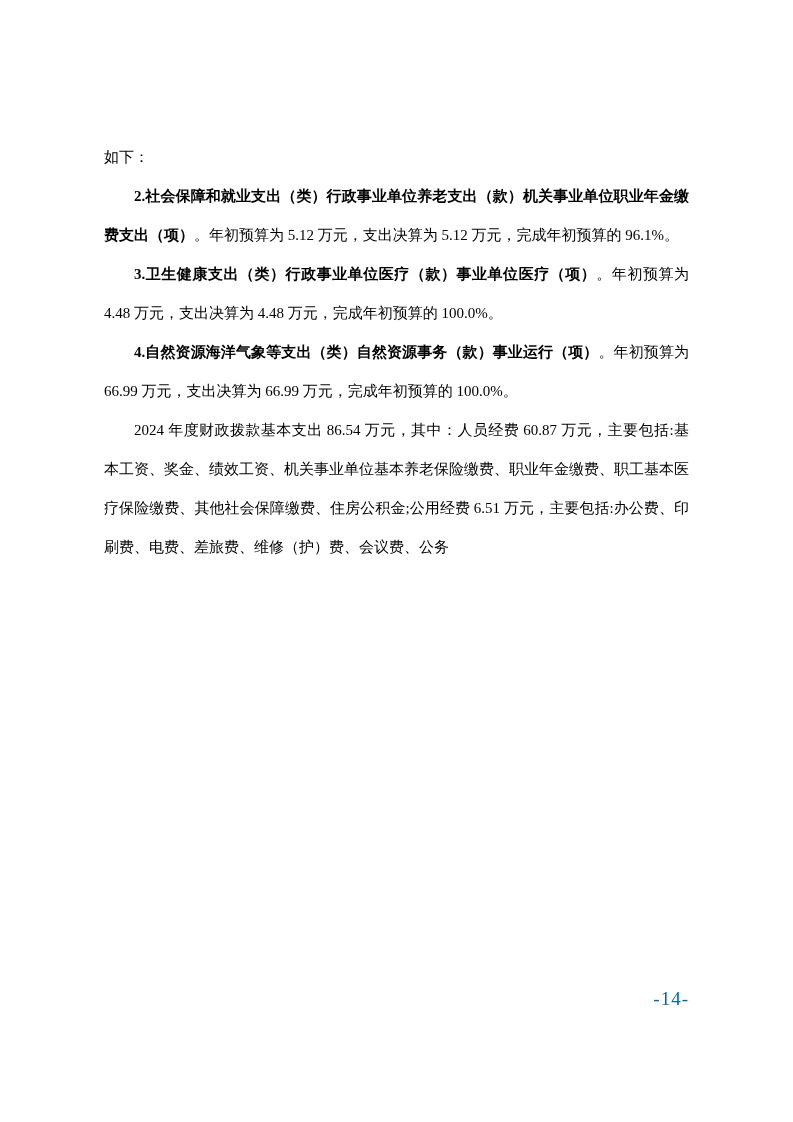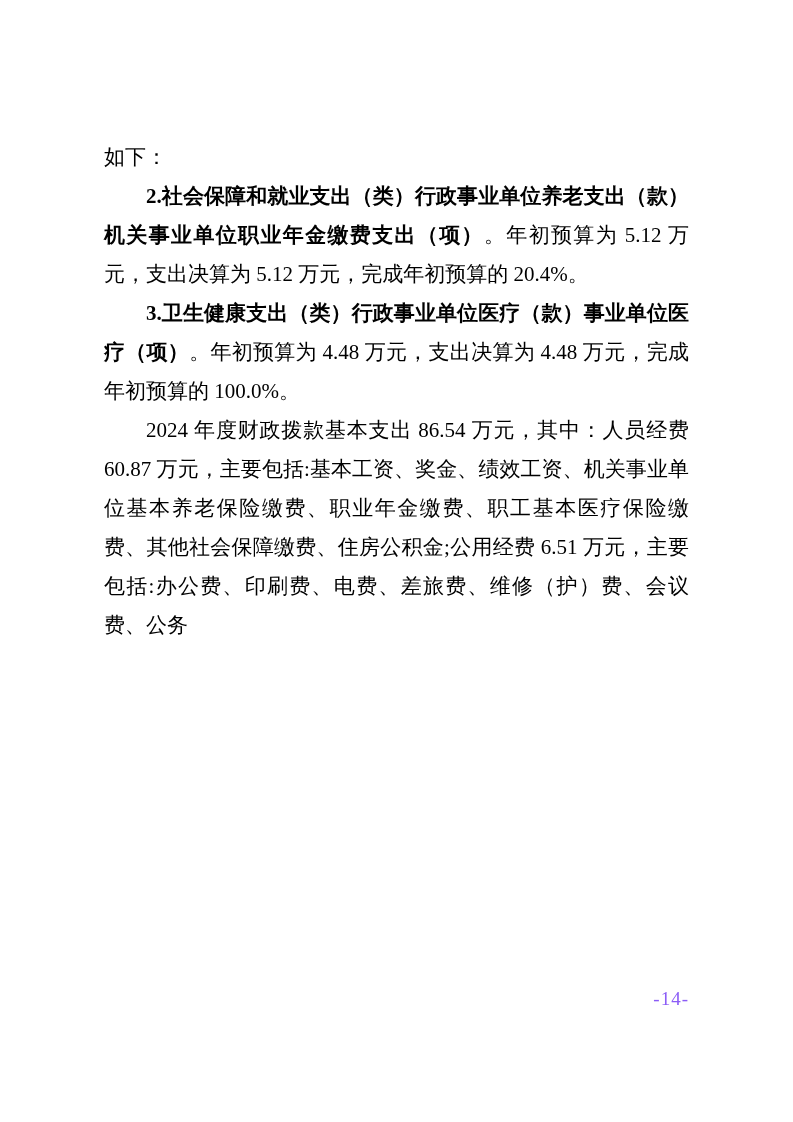--- a/index.html
+++ b/index.html
@@ -14,21 +14,21 @@
     background: #ffffff;
     overflow: hidden;
     font-family: "Liberation Serif", "DejaVu Serif", serif;
     color: #000000;
   }
   .content {
     position: absolute;
     left: 104px;
     top: 138px;
     width: 585px;
-    font-size: 21px;
+    font-size: 15px;
     line-height: 39px;
     text-align: justify;
     text-justify: inter-ideograph;
   }
   .content p {
     margin: 0;
     padding: 0;
     text-indent: 2em;
   }
   .content p.intro {
@@ -39,36 +39,37 @@
   }
   .content strong {
     font-weight: bold;
   }
   .page-number {
     position: absolute;
     top: 988px;
     right: 104px;
     font-size: 19px;
     letter-spacing: 1px;
-    color: #8b5cf6;
+    color: #0369a1;
   }
 </style>
 </head>
 <body>
 
 <div class="page">
   <div class="content">
 
     <p class="intro">如下：</p>
 
 
-    <p class="item"><strong>2.社会保障和就业支出（类）行政事业单位养老支出（款）机关事业单位职业年金缴费支出（项）</strong><span>。年初预算为 5.12 万元，支出决算为 5.12 万元，完成年初预算的 20.4%。</span></p>
+    <p class="item"><strong>2.社会保障和就业支出（类）行政事业单位养老支出（款）机关事业单位职业年金缴费支出（项）</strong><span>。年初预算为 5.12 万元，支出决算为 5.12 万元，完成年初预算的 96.1%。</span></p>
 
     <p class="item"><strong>3.卫生健康支出（类）行政事业单位医疗（款）事业单位医疗（项）</strong><span>。年初预算为 4.48 万元，支出决算为 4.48 万元，完成年初预算的 100.0%。</span></p>
 
+    <p class="item"><strong>4.自然资源海洋气象等支出（类）自然资源事务（款）事业运行（项）</strong><span>。年初预算为 66.99 万元，支出决算为 66.99 万元，完成年初预算的 100.0%。</span></p>
 
 
 
     <p class="item">2024 年度财政拨款基本支出 86.54 万元，其中：人员经费 60.87 万元，主要包括:基本工资、奖金、绩效工资、机关事业单位基本养老保险缴费、职业年金缴费、职工基本医疗保险缴费、其他社会保障缴费、住房公积金;公用经费 6.51 万元，主要包括:办公费、印刷费、电费、差旅费、维修（护）费、会议费、公务</p>
 
   </div>
 
   <div class="page-number">-14-</div>
 </div>
 

